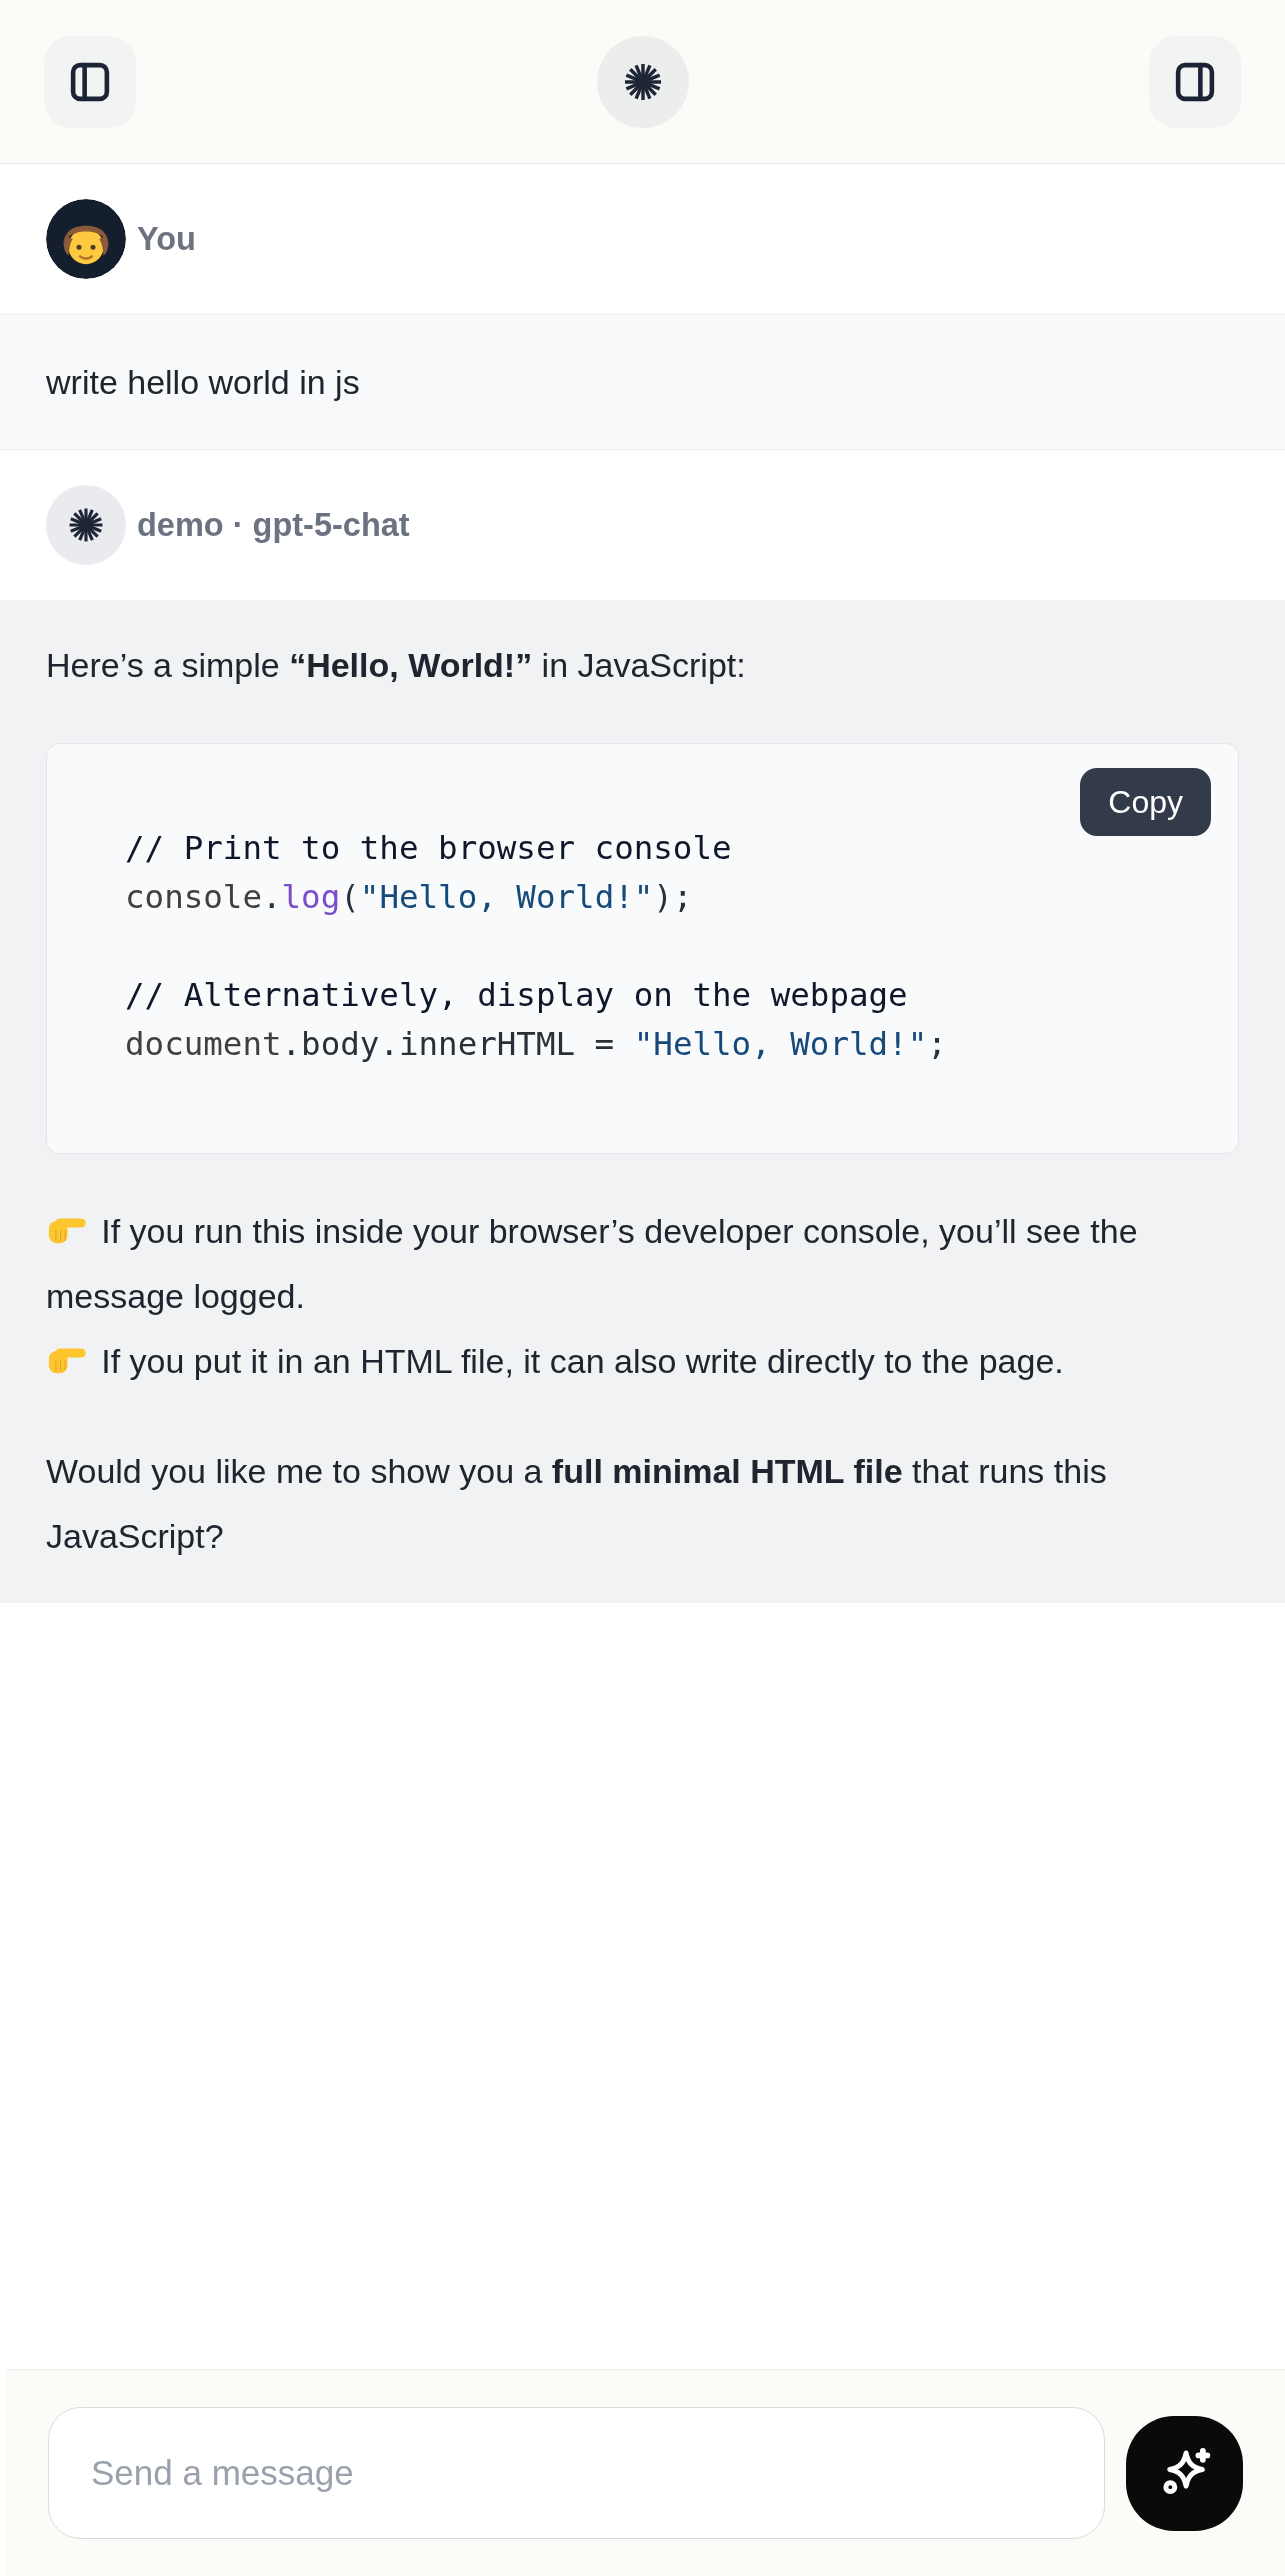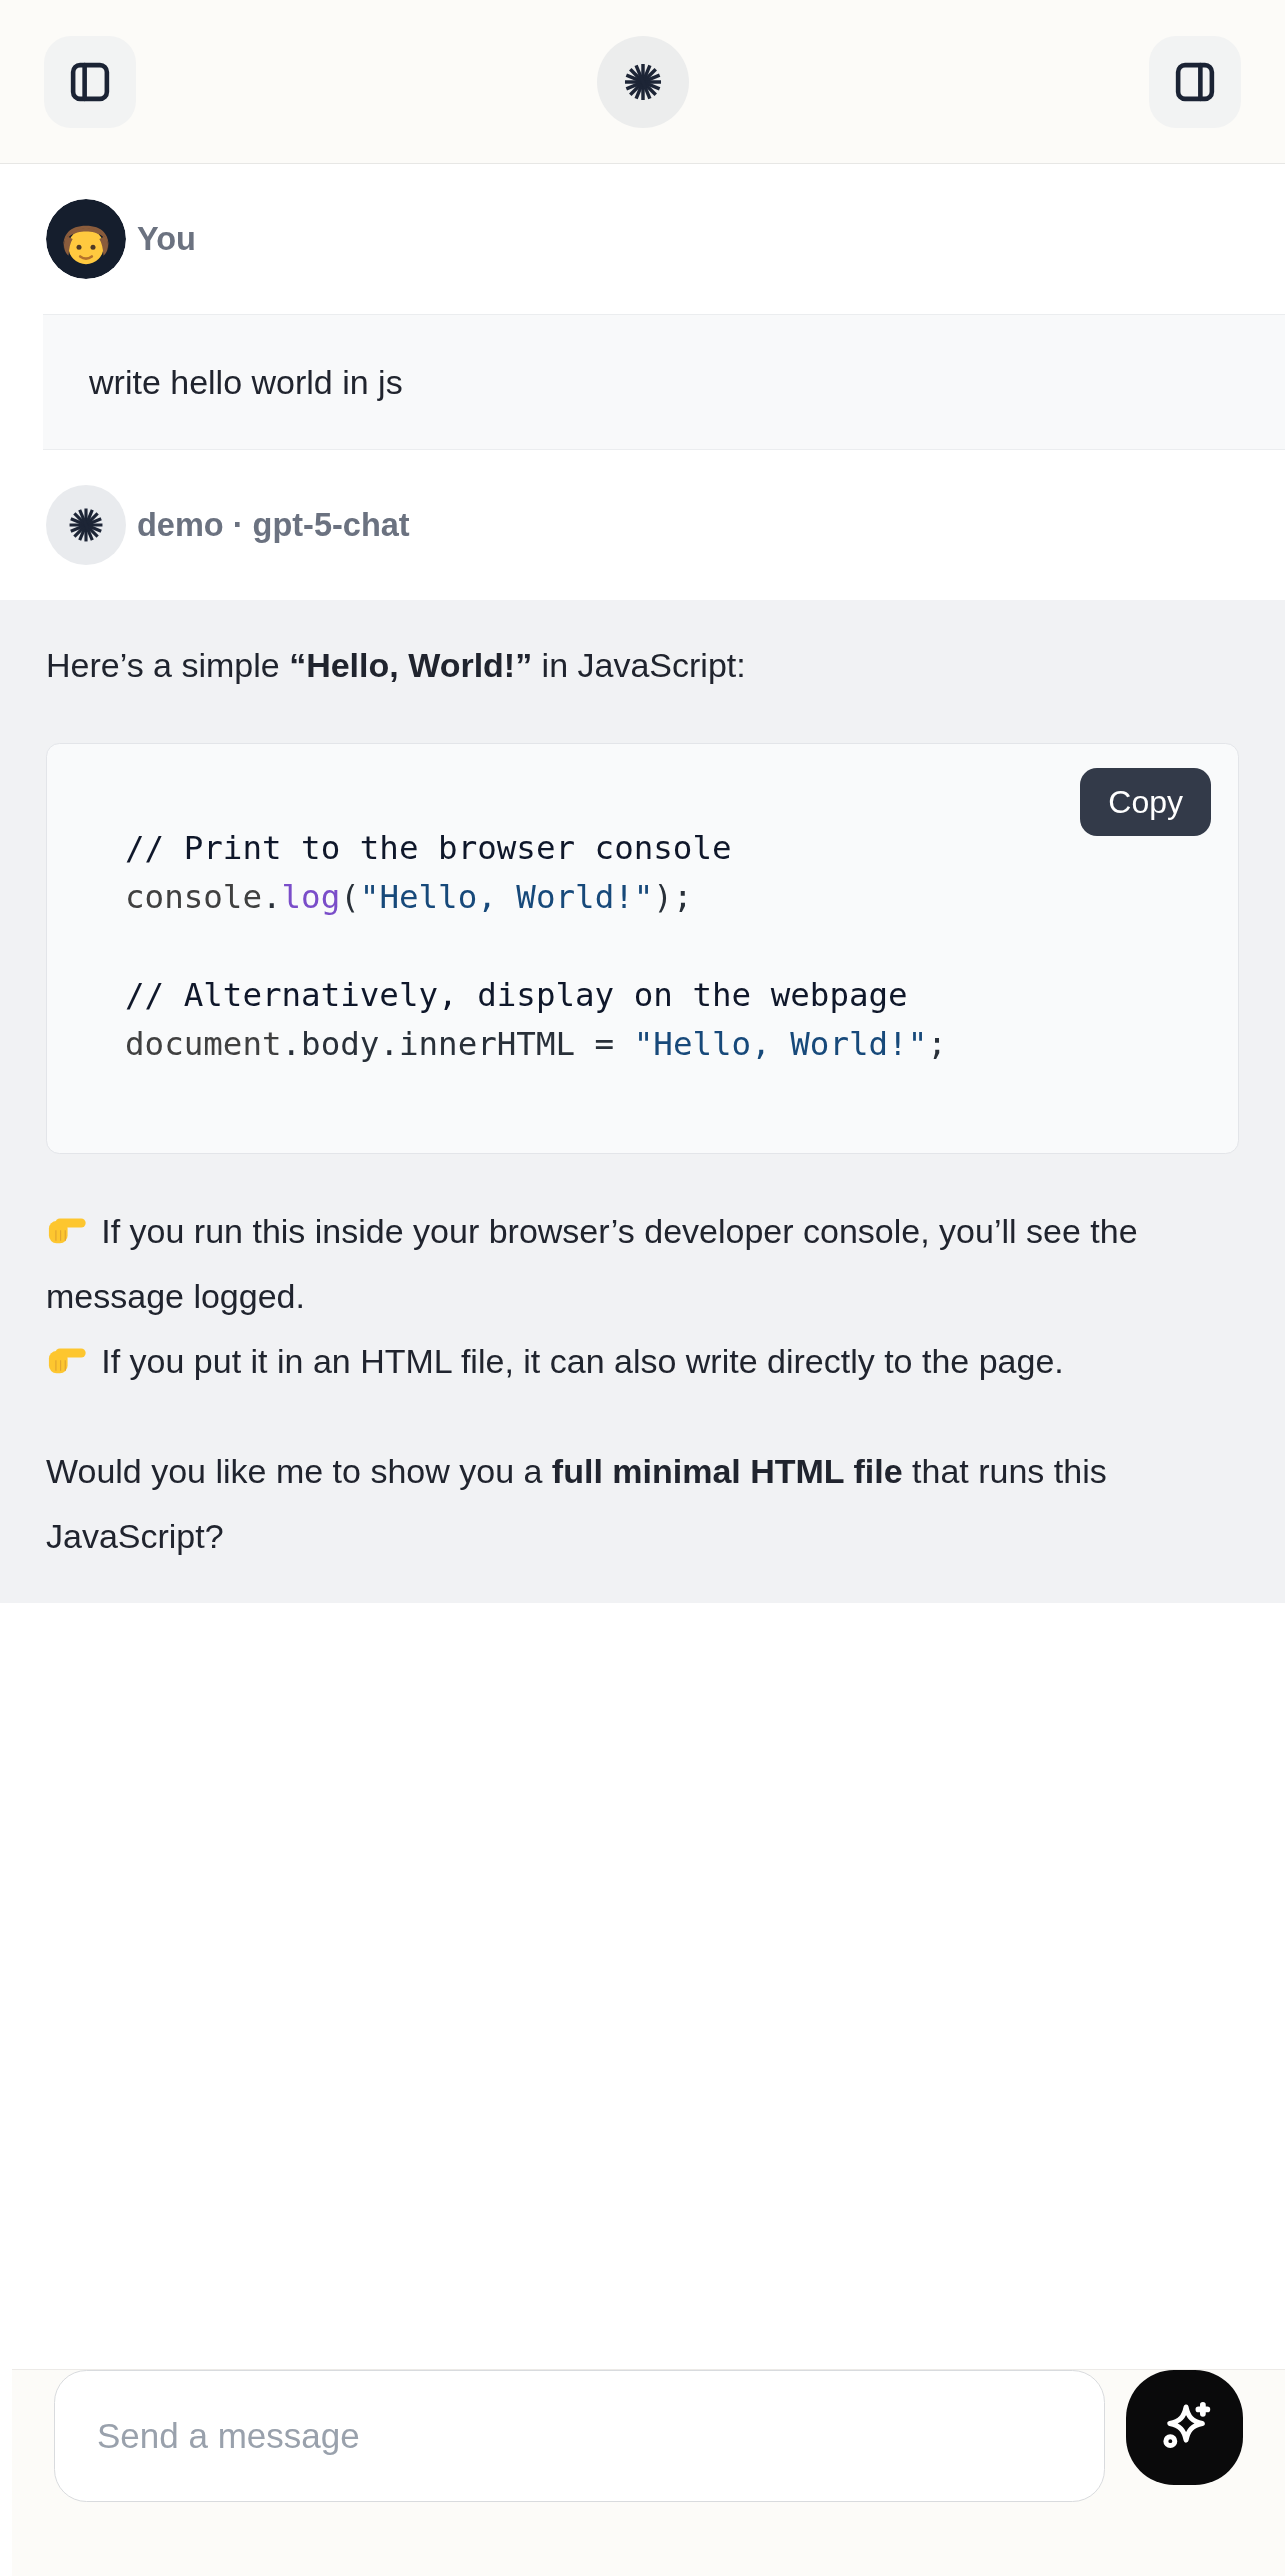--- a/index.html
+++ b/index.html
@@ -23,21 +23,21 @@
   
   .msg-head { display:flex; align-items:center; gap:11px; padding:35px 46px; background:#ffffff; }
   .avatar { width:80px; height:80px; border-radius:50%; flex:0 0 auto; overflow:hidden; display:flex; align-items:center; justify-content:center; }
   .avatar svg { width:80px; height:80px; display:block; }
   .bot-avatar { background:#e9ebee; }
   .bot-avatar svg { width:42px; height:42px; }
   .author { font-size:32.5px; font-weight:700; color:#6b7280; }
 
   .user-body {
     background:#f8f9fa; border-top:1px solid #ebedef; border-bottom:1px solid #ebedef;
-    padding:48px 46px; font-size:34px; line-height:38px; color:#20242e;margin-left:43px;
+    padding:48px 46px; font-size:34px; line-height:38px; color:#20242e;
   }
 
   .assistant-body {
     background:#f1f2f4; padding:32.5px 46px 34px; font-size:34px; line-height:65px; color:#20242e;
   }
   .assistant-body > * + * { margin-top:45px; }
   .para { font-size:34px; line-height:65px; }
   .tips p { margin:0; }
 
   
@@ -55,23 +55,23 @@
   .copy-btn {
     position:absolute; top:24px; right:27px; background:#333a49; color:#ffffff;
     border:none; border-radius:17px; font-family:"Liberation Sans", sans-serif;
     font-size:32px; line-height:32.5px; padding:18px 28px; cursor:pointer;text-align:center;
   }
 
   .emoji-svg { width:42px; height:42px; vertical-align:-6.7px; margin-right:3.8px; }
 
   
   .composer {
-    position:absolute; left:12px; right:0; bottom:0; height:207px;
+    position:absolute; left:6px; right:0; bottom:0; height:207px;
     background:#fcfbf8; border-top:1px solid #eceae7;
-    display:flex; padding:0 42px; gap:21px;
+    display:flex; align-items:center; padding:0 42px; gap:21px;
   }
   .input-pill {
     flex:1; height:132px; background:#ffffff; border:1.9px solid #d9dbde; border-radius:32.5px;
     display:flex; align-items:center; padding:0 42px; cursor:text;
   }
   .placeholder { color:#99a1ac; font-size:35px; }
   .send-btn {
     width:117px; height:115px; flex:0 0 auto; border:none; cursor:pointer;
     background:#0a0a0b; border-radius:48px; display:flex; align-items:center; justify-content:center;
   }

